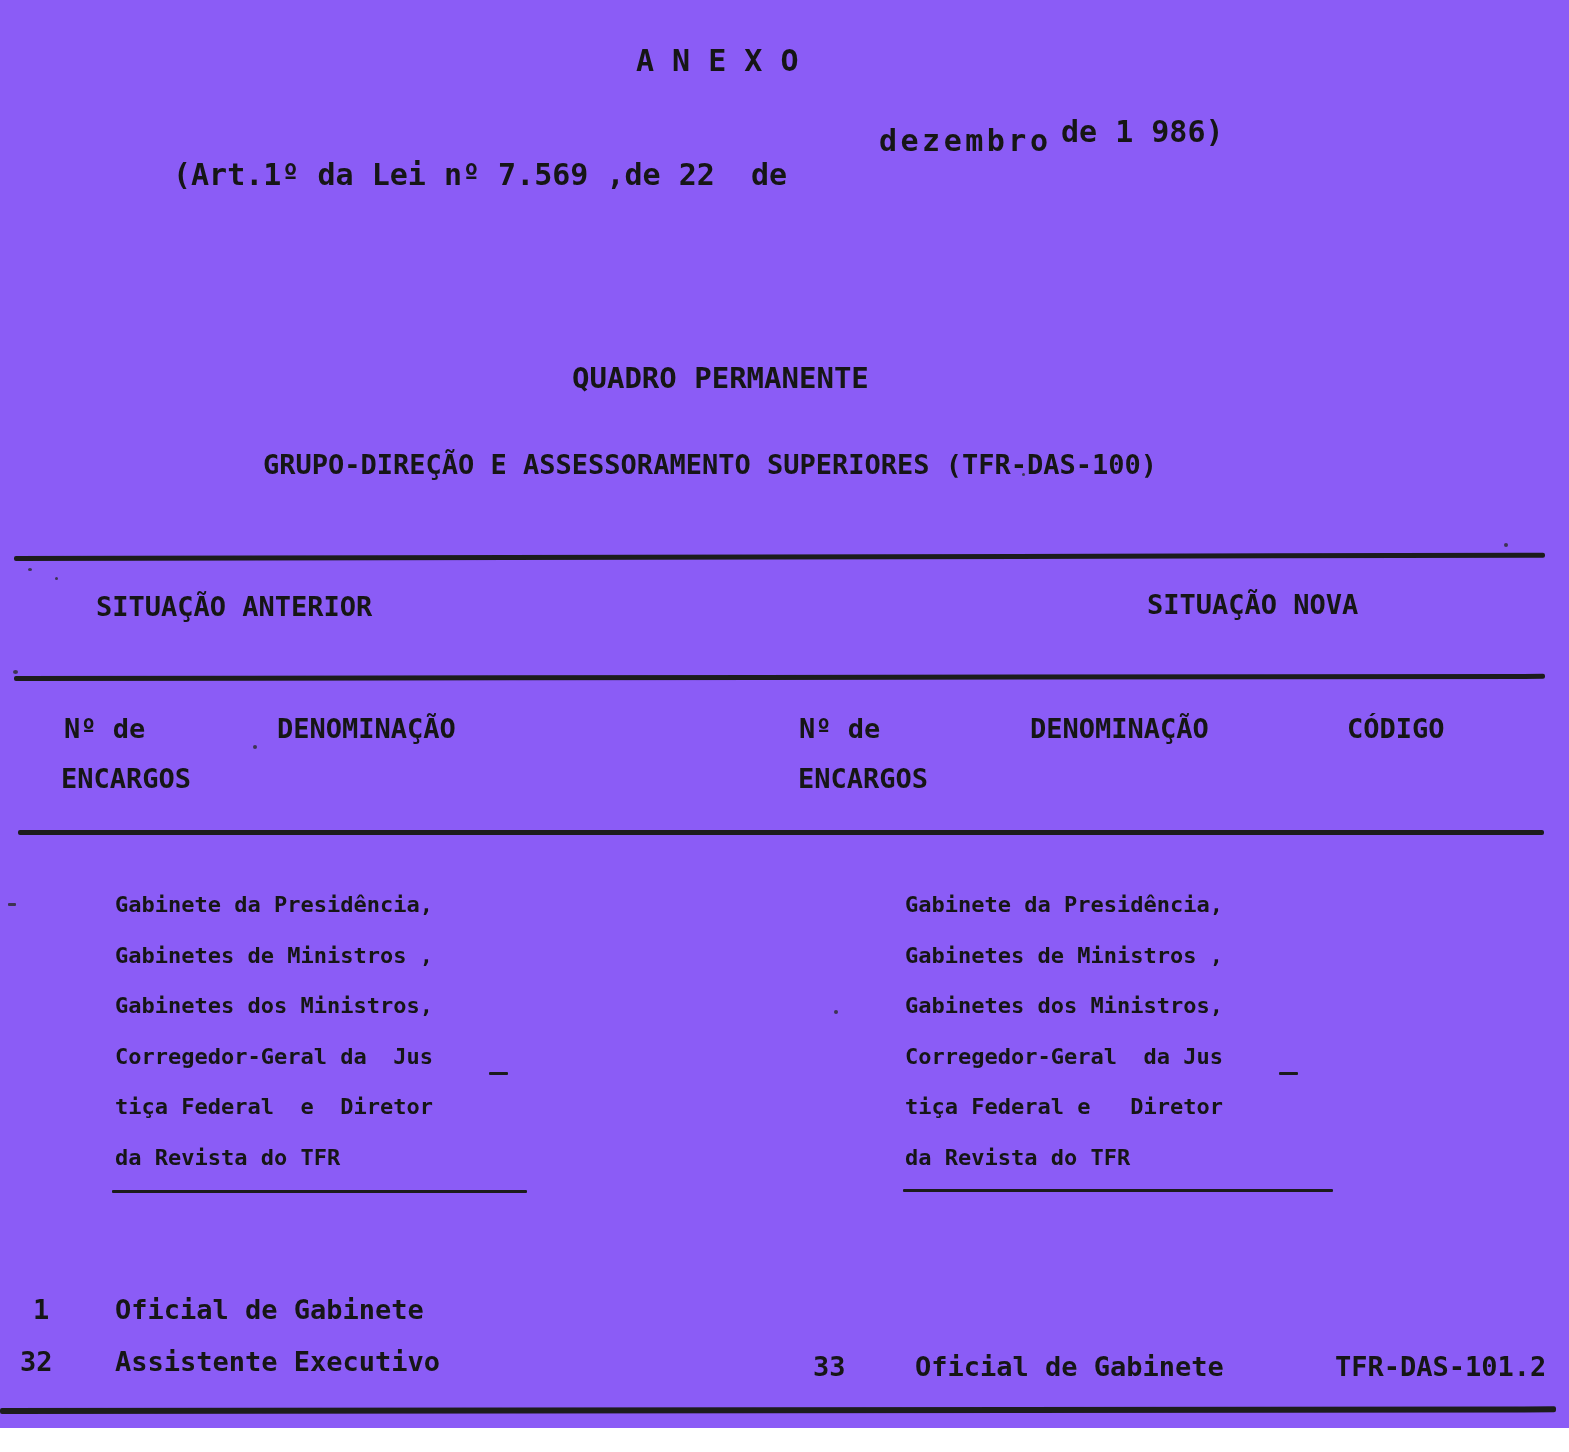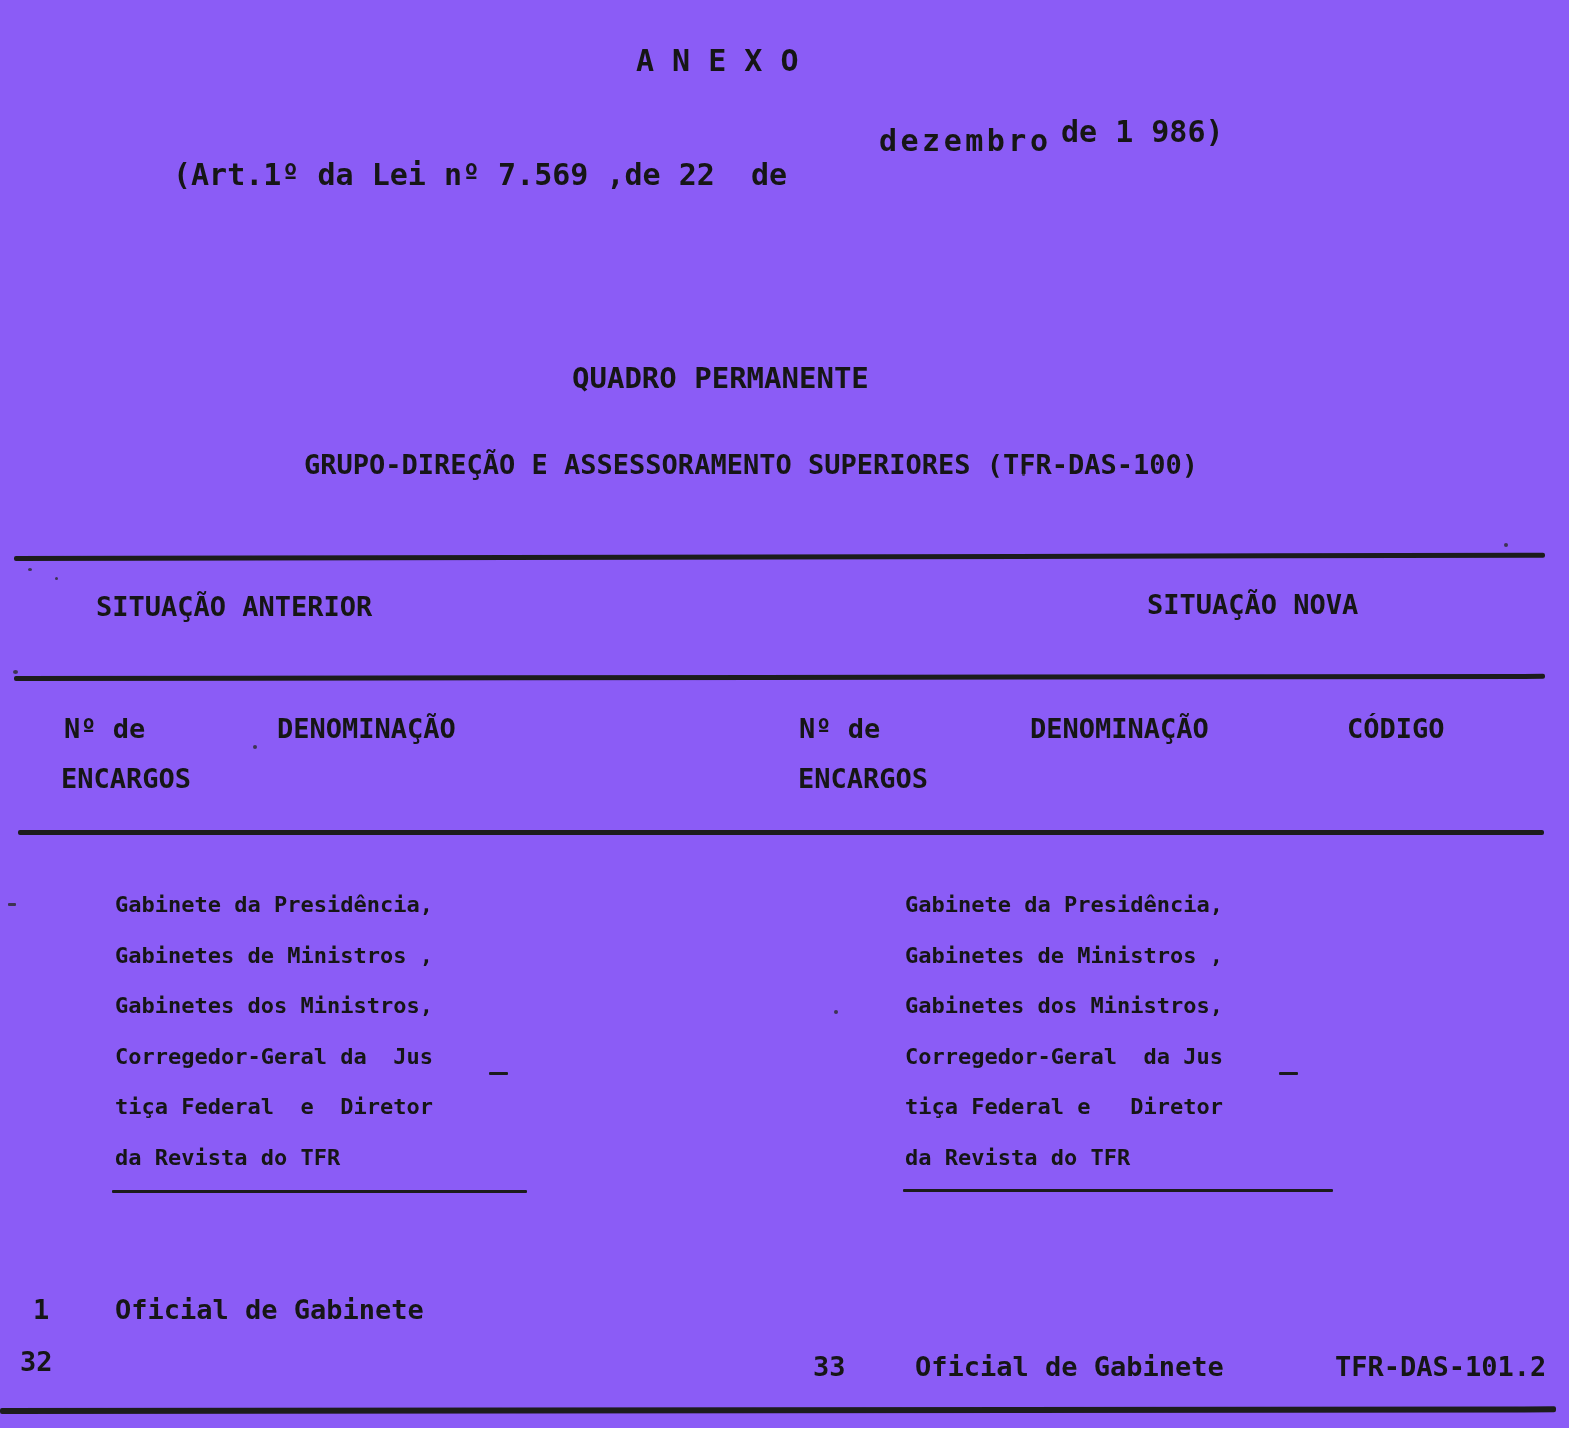--- a/index.html
+++ b/index.html
@@ -54,21 +54,21 @@
 
 <div class="page">
 
   <div class="t fs30" style="left:636px; top:42px;">A N E X O</div>
 
   <div class="t fs30" style="left:173px; top:120px;margin-top:36px;">(Art.1º da Lei nº 7.569 ,de 22  de</div>
   <div class="t fs30" style="left:879px; top:122px; letter-spacing:3.5px;">dezembro</div>
   <div class="t fs30" style="left:1053px; top:113px;margin-left:8px;">de 1 986)</div>
 
   <div class="t fs29" style="left:572px; top:360px;">QUADRO PERMANENTE</div>
-  <div class="t fs27" style="left:263px; top:448px;margin-left:41px;">GRUPO-DIREÇÃO E ASSESSORAMENTO SUPERIORES (TFR-DAS-100)</div>
+  <div class="t fs27" style="left:263px; top:448px;">GRUPO-DIREÇÃO E ASSESSORAMENTO SUPERIORES (TFR-DAS-100)</div>
 
   <div class="rule" style="left:14px; top:556px; width:1531px; height:5px; transform:rotate(-0.12deg); transform-origin:left center;"></div>
 
   <div class="t fs27" style="left:96px; top:590px;">SITUAÇÃO ANTERIOR</div>
   <div class="t fs27" style="left:1147px; top:588px;">SITUAÇÃO NOVA</div>
 
   <div class="rule" style="left:14px; top:676px; width:1531px; height:5px; transform:rotate(-0.08deg); transform-origin:left center;"></div>
 
   <div class="t fs27" style="left:64px; top:712px;">Nº de</div>
   <div class="t fs27" style="left:61px; top:762px;">ENCARGOS</div>
@@ -103,20 +103,21 @@
 
   <div class="hyph" style="left:1279px; top:1072px;"></div>
 
   <div class="underline-bar" style="left:112px; top:1190px; width:415px;"></div>
   <div class="underline-bar" style="left:903px; top:1189px; width:430px;"></div>
 
   <div class="t fs27" style="left:33px; top:1293px;">1</div>
   <div class="t fs27" style="left:115px; top:1293px;">Oficial de Gabinete</div>
 
   <div class="t fs27" style="left:20px; top:1345px;">32</div>
+  <div class="t fs27" style="left:115px; top:1345px;">Assistente Executivo</div>
   <div class="t fs27" style="left:813px; top:1350px;">33</div>
   <div class="t fs27" style="left:915px; top:1350px;">Oficial de Gabinete</div>
   <div class="t fs27" style="left:1335px; top:1350px;text-align:right;">TFR-DAS-101.2</div>
 
   <div class="rule" style="left:0px; top:1408px; width:1556px; height:6px; transform:rotate(-0.06deg); transform-origin:left center;"></div>
 
   <div class="speck" style="left:28px; top:568px; width:4px; height:3px;"></div>
   <div class="speck" style="left:55px; top:577px; width:3px; height:3px;"></div>
   <div class="speck" style="left:13px; top:670px; width:5px; height:4px;"></div>
   <div class="speck" style="left:8px; top:903px; width:8px; height:3px; border-radius:1px;"></div>

